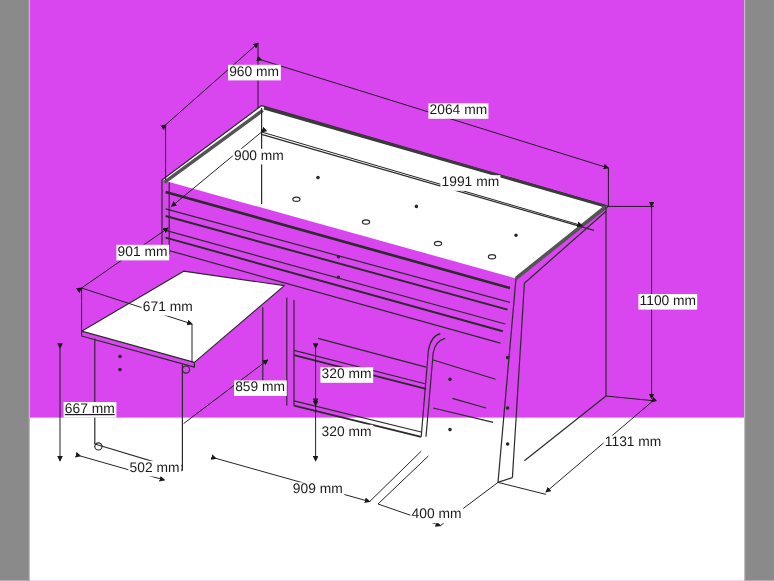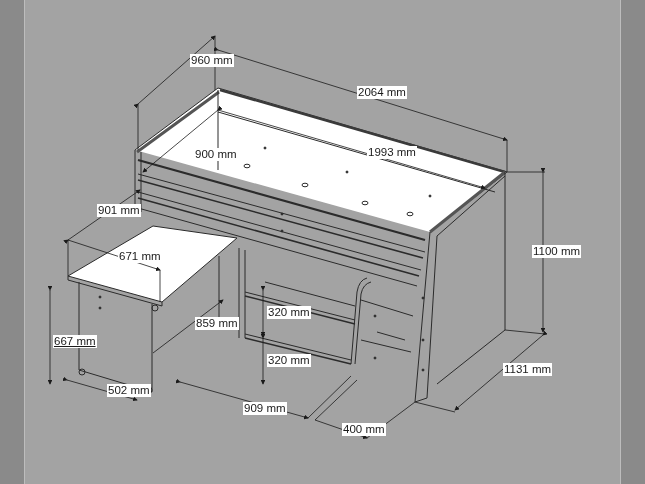--- a/index.html
+++ b/index.html
@@ -9,22 +9,22 @@
       font-family: "Liberation Sans", sans-serif;
       position: relative;
     }
     .side-bar {
       position: absolute; top: 0; height: 484px;
       background: #8a8a8a;
     }
     .side-bar.left { left: 0; width: 24px; border-right: 1px solid #bdbdbd; }
     .side-bar.right { left: 620px; width: 25px; border-left: 1px solid #bdbdbd; }
     .canvas {
-      position: absolute; left: 25px; top: 0; width: 595px; height: 484px;
-      background: #a3a3a3;
+      position: absolute; left: 25px; top: 0; width: 595px; height: 348px;
+      background: #d946ef;
     }
     svg { position: absolute; left: 0; top: 0; }
     .dim-label {
       position: absolute;
       font-size: 11.5px;
       color: #1a1a1a;
       white-space: nowrap;
       background: #ffffff;
       line-height: 13px;
       padding: 0 1px;
@@ -154,22 +154,22 @@
       <path d="M333,418 L376,376"></path>
 
       <path d="M340,420 L382,380"></path>
       <path d="M340,420 L392,438" marker-end="url(#arr)"></path>
       <path d="M392,438 L440,402"></path>
     </g>
   </svg>
 
   <span class="dim-label" style="left:165px;top:54px;">960 mm</span>
   <span class="dim-label" style="left:332px;top:86px;">2064 mm</span>
-  <span class="dim-label" style="left:169px;top:124px;margin-top:24px;">900 mm</span>
-  <span class="dim-label" style="left:342px;top:146px;">1993 mm</span>
+  <span class="dim-label" style="left:169px;top:124px;">900 mm</span>
+  <span class="dim-label" style="left:342px;top:146px;">1991 mm</span>
   <span class="dim-label" style="left:72px;top:204px;">901 mm</span>
   <span class="dim-label" style="left:93px;top:250px;">671 mm</span>
   <span class="dim-label" style="left:28px;top:335px;text-decoration:underline;">667 mm</span>
   <span class="dim-label" style="left:82px;top:384px;">502 mm</span>
   <span class="dim-label" style="left:170px;top:317px;">859 mm</span>
   <span class="dim-label" style="left:242px;top:306px;">320 mm</span>
   <span class="dim-label" style="left:242px;top:354px;">320 mm</span>
   <span class="dim-label" style="left:218px;top:402px;">909 mm</span>
   <span class="dim-label" style="left:317px;top:423px;">400 mm</span>
   <span class="dim-label" style="left:507px;top:245px;">1100 mm</span>

